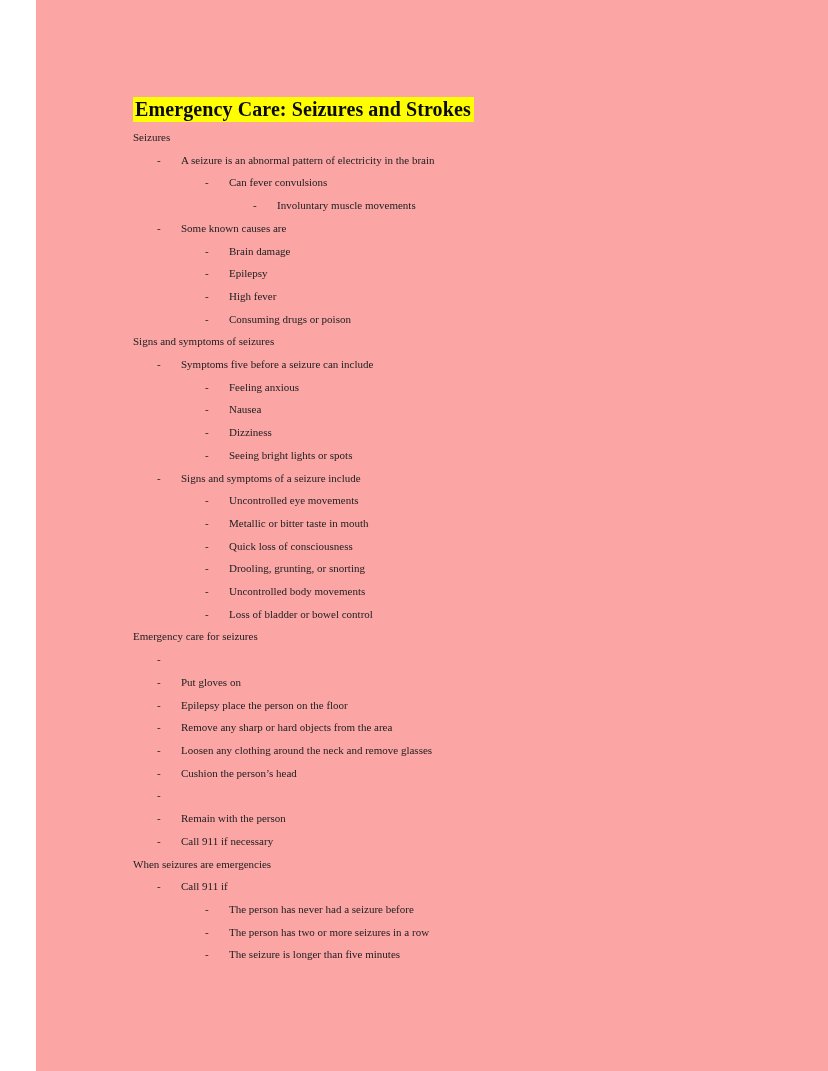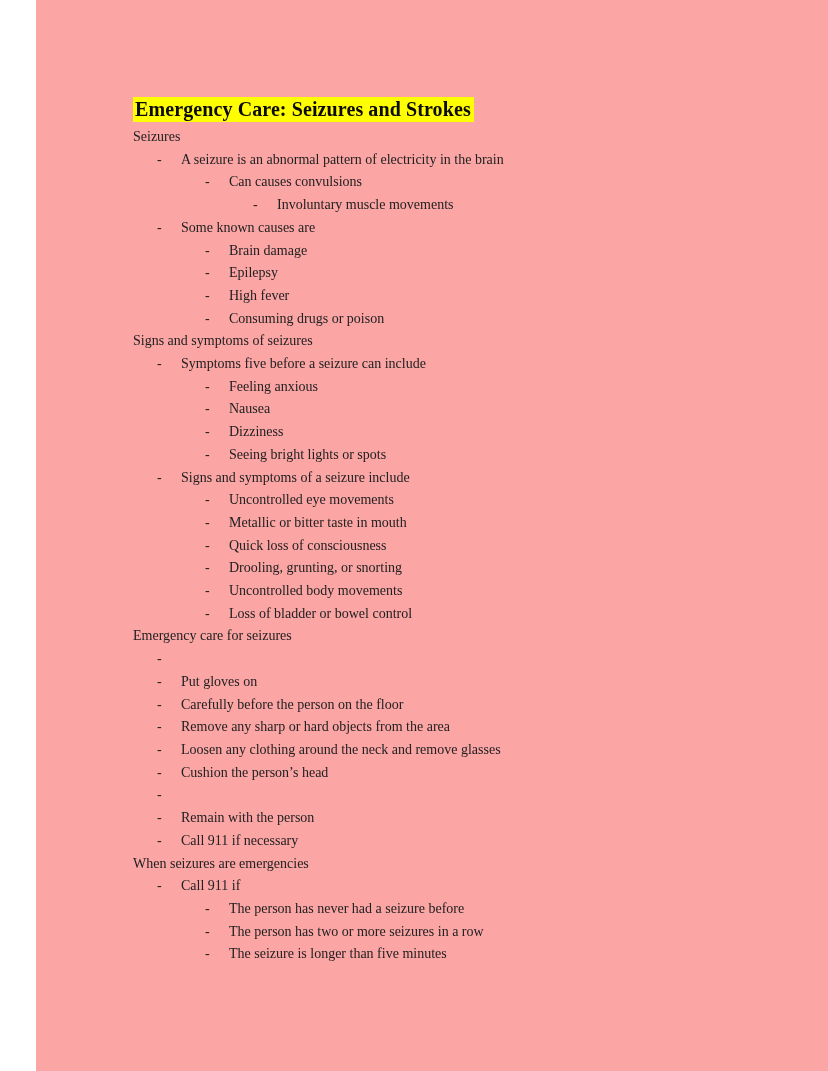--- a/index.html
+++ b/index.html
@@ -35,21 +35,21 @@
     display: inline;
     font-weight: bold;
     font-size: 20px;
     line-height: 27px;
     color: #0b0b0b;
     padding: 1px 3px 2px 2px;
     letter-spacing: 0.1px;
   }
   .doc-list {
     margin-top: 2px;
-    font-size: 14px;
+    font-size: 11px;
     line-height: 22.7px;
     color: #212121;
   }
   .doc-line {
     display: flex;
     align-items: baseline;
     white-space: nowrap;
   }
   .indent-0 { padding-left: 0; }
   .indent-1 { padding-left: 24px; }
@@ -75,21 +75,21 @@
     <div class="doc-list" style="color: rgb(33, 33, 33);">
         <div class="doc-line indent-0">
           <span class="line-text">Seizures</span>
         </div>
         <div class="doc-line indent-1">
           <span class="dash">-</span>
           <span class="line-text">A seizure is an abnormal pattern of electricity in the brain</span>
         </div>
         <div class="doc-line indent-2">
           <span class="dash">-</span>
-          <span class="line-text">Can causes convulsions</span>
+          <span class="line-text">Can fever convulsions</span>
         </div>
         <div class="doc-line indent-3">
           <span class="dash">-</span>
           <span class="line-text">Involuntary muscle movements</span>
         </div>
         <div class="doc-line indent-1">
           <span class="dash">-</span>
           <span class="line-text">Some known causes are</span>
         </div>
         <div class="doc-line indent-2">
@@ -164,21 +164,21 @@
         </div>
         <div class="doc-line indent-1">
           <span class="dash">-</span>
         </div>
         <div class="doc-line indent-1">
           <span class="dash">-</span>
           <span class="line-text">Put gloves on</span>
         </div>
         <div class="doc-line indent-1">
           <span class="dash">-</span>
-          <span class="line-text">Carefully before the person on the floor</span>
+          <span class="line-text">Epilepsy place the person on the floor</span>
         </div>
         <div class="doc-line indent-1">
           <span class="dash">-</span>
           <span class="line-text">Remove any sharp or hard objects from the area</span>
         </div>
         <div class="doc-line indent-1">
           <span class="dash">-</span>
           <span class="line-text">Loosen any clothing around the neck and remove glasses</span>
         </div>
         <div class="doc-line indent-1">

